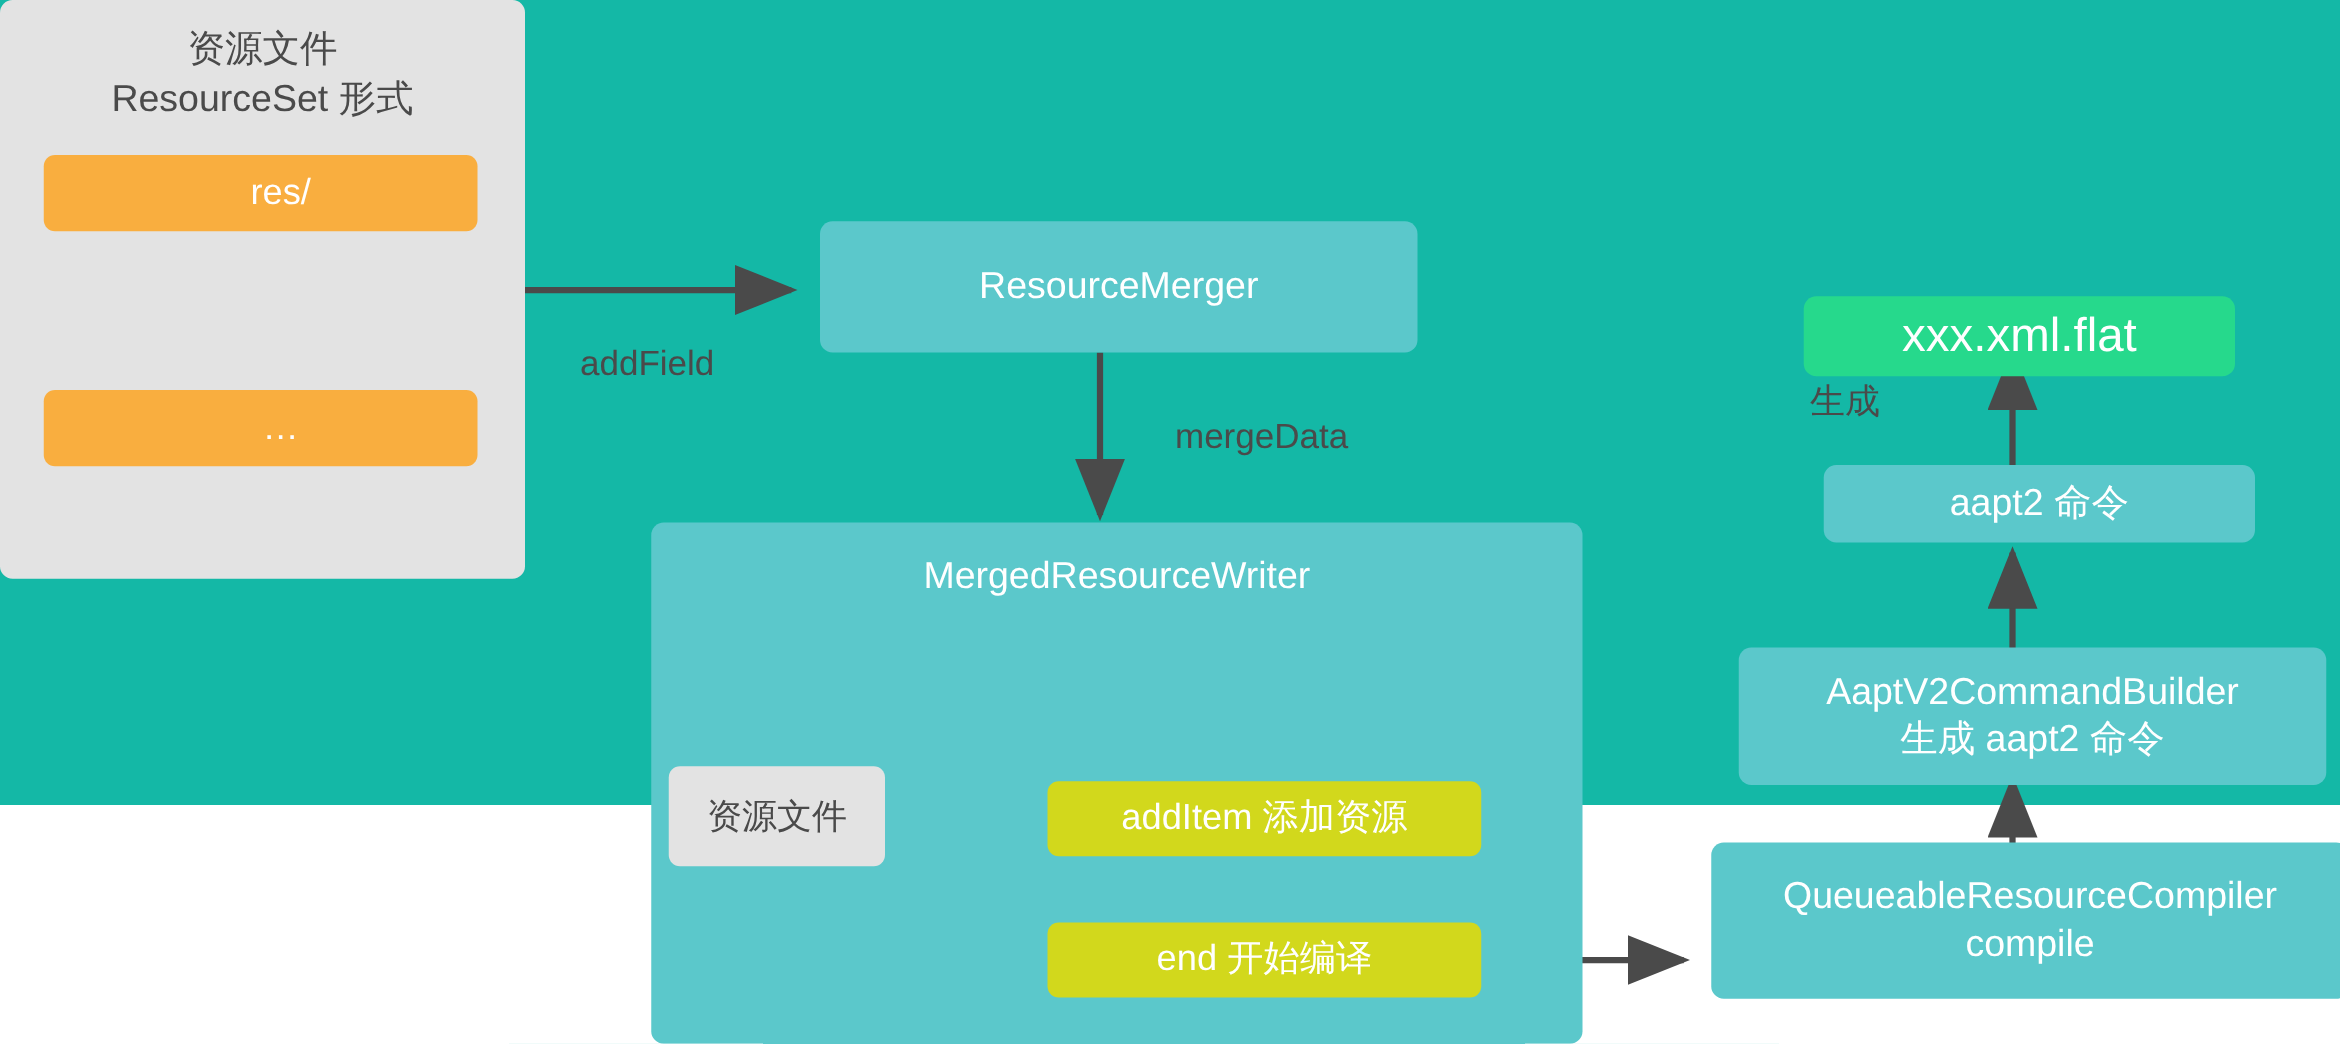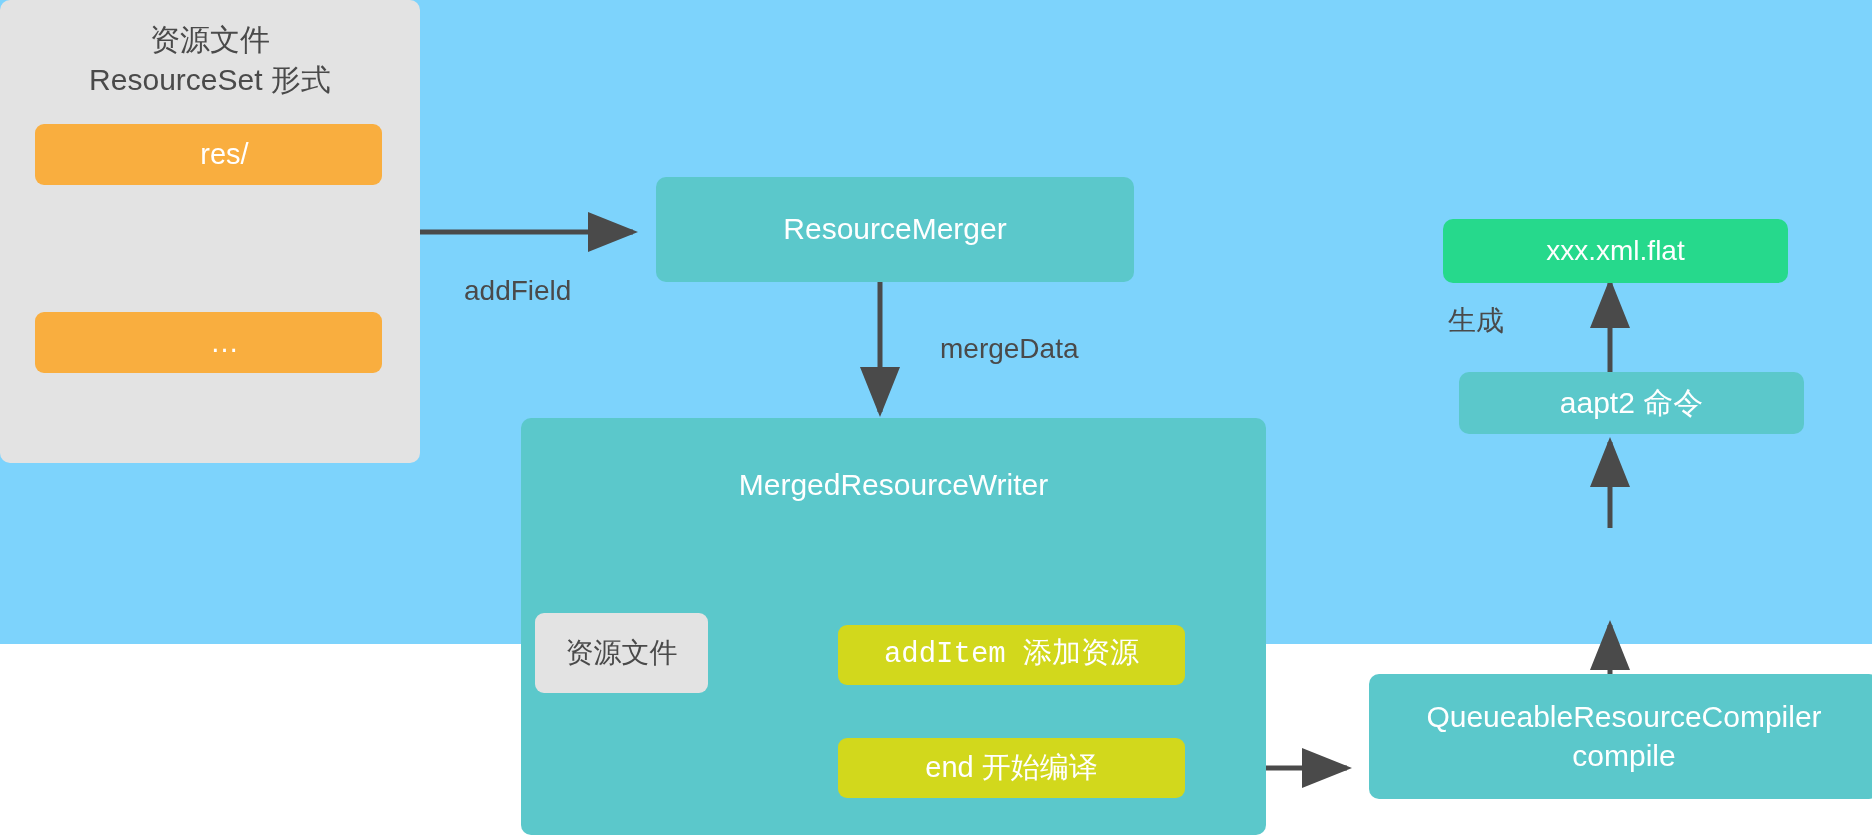--- a/index.html
+++ b/index.html
@@ -7,21 +7,21 @@
     width: 1872px;
     height: 835px;
     background: #ffffff;
     font-family: "Liberation Sans", "DejaVu Sans", sans-serif;
     overflow: hidden;
   }
   #canvas {
     position: relative;
     width: 1872px;
     height: 644px;
-    background: #7dd3fc;
+    background: #14b8a6;
   }
   .box {
     position: absolute;
     display: flex;
     align-items: center;
     justify-content: center;
     text-align: center;
     line-height: 1.28;
     color: #ffffff;
     white-space: pre-line;
@@ -35,21 +35,21 @@
     position: absolute;
     text-align: center;
     color: #4A4A4A;
     line-height: 1.32;
     white-space: pre-line;
     font-size: 30px;
   }
   .orange { background: #F9AE3F; border-radius: 9px; font-size: 29px; padding-left: 32px; }
   .teal   { background: #5BC8CB; border-radius: 10px; font-size: 30px; margin-left: 16px; }
   .yellow { background: #D2D81C; border-radius: 9px; font-size: 29px; }
-  .green  { background: #26D98C; border-radius: 10px; font-size: 28px; }
+  .green  { background: #26D98C; border-radius: 10px; font-size: 38px; margin-top: 18px; }
   .graybox {
     background: #E3E3E3;
     border-radius: 9px;
     color: #4A4A4A;
     font-size: 28px;
   }
   .edge-label {
     position: absolute;
     color: #4A4A4A;
     font-size: 28px;
@@ -103,34 +103,36 @@
 
 
   <div class="box orange" style="left:35px; top:312px; width:347px; height:61px;">…</div>
 
   <div class="edge-label" style="left:464px; top:275px;">addField</div>
 
   <div class="box teal" style="left:640px; top:177px; width:478px; height:105px; align-items:center;">ResourceMerger</div>
 
   <div class="edge-label" style="left:940px; top:333px;">mergeData</div>
 
-  <div class="box teal" style="left:505px; top:418px; width:745px; height:417px; align-items:flex-start; justify-content:center; padding-top:48px;">
+  <div class="box teal" style="left:505px; top:418px; width:745px; height:417px; align-items:flex-start; justify-content:center; padding-top:24px;">
     <span>MergedResourceWriter</span>
   </div>
 
 
-  <div class="box yellow" style="left:838px; top:625px; width:347px; height:60px;font-family:Liberation Mono, monospace;">addItem 添加资源</div>
+  <div class="box yellow" style="left:838px; top:625px; width:347px; height:60px;">addItem 添加资源</div>
 
   <div class="box yellow" style="left:838px; top:738px; width:347px; height:60px;">end 开始编译</div>
 
   <div class="box graybox" style="left:535px; top:613px; width:173px; height:80px;">资源文件</div>
 
   <div class="box green" style="left:1443px; top:219px; width:345px; height:64px;">xxx.xml.flat</div>
 
   <div class="edge-label" style="left:1448px; top:302px;">生成</div>
 
   <div class="box teal" style="left:1443px; top:372px; width:345px; height:62px;">aapt2 命令</div>
 
+  <div class="box teal" style="left:1375px; top:518px; width:470px; height:110px;">AaptV2CommandBuilder
+生成 aapt2 命令</div>
 
   <div class="box teal" style="left:1353px; top:674px; width:510px; height:125px;">QueueableResourceCompiler
 compile</div>
 
 </div>
 
 </body></html>

